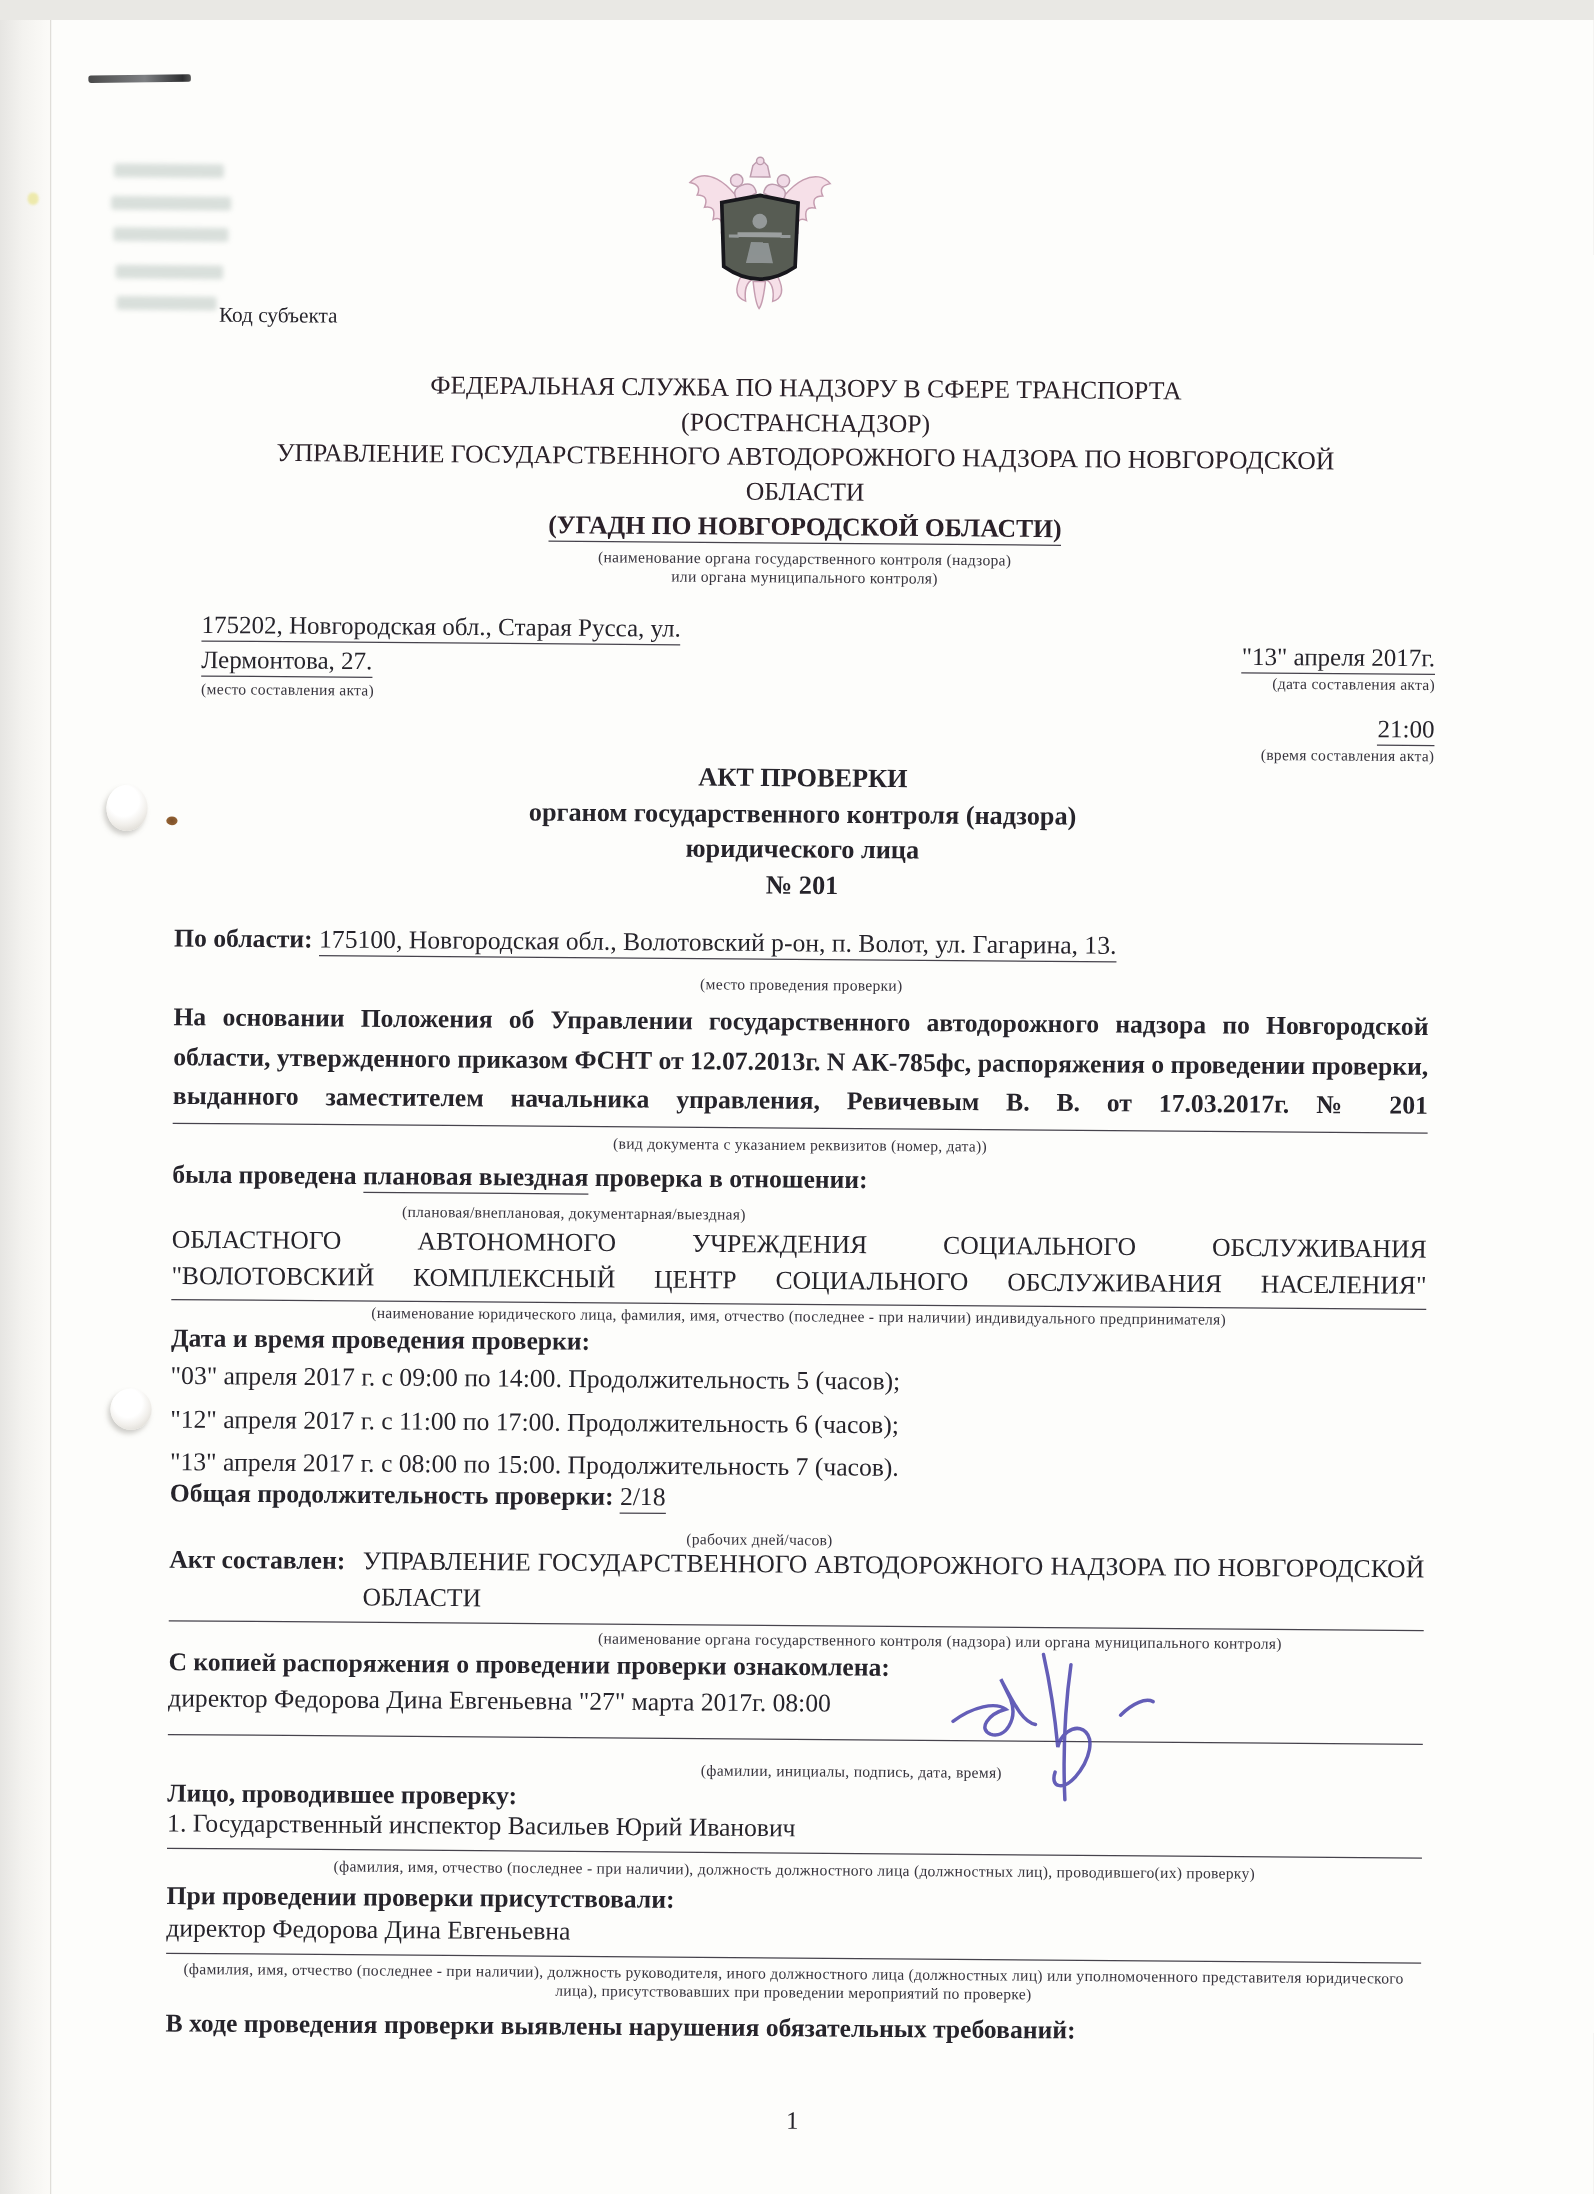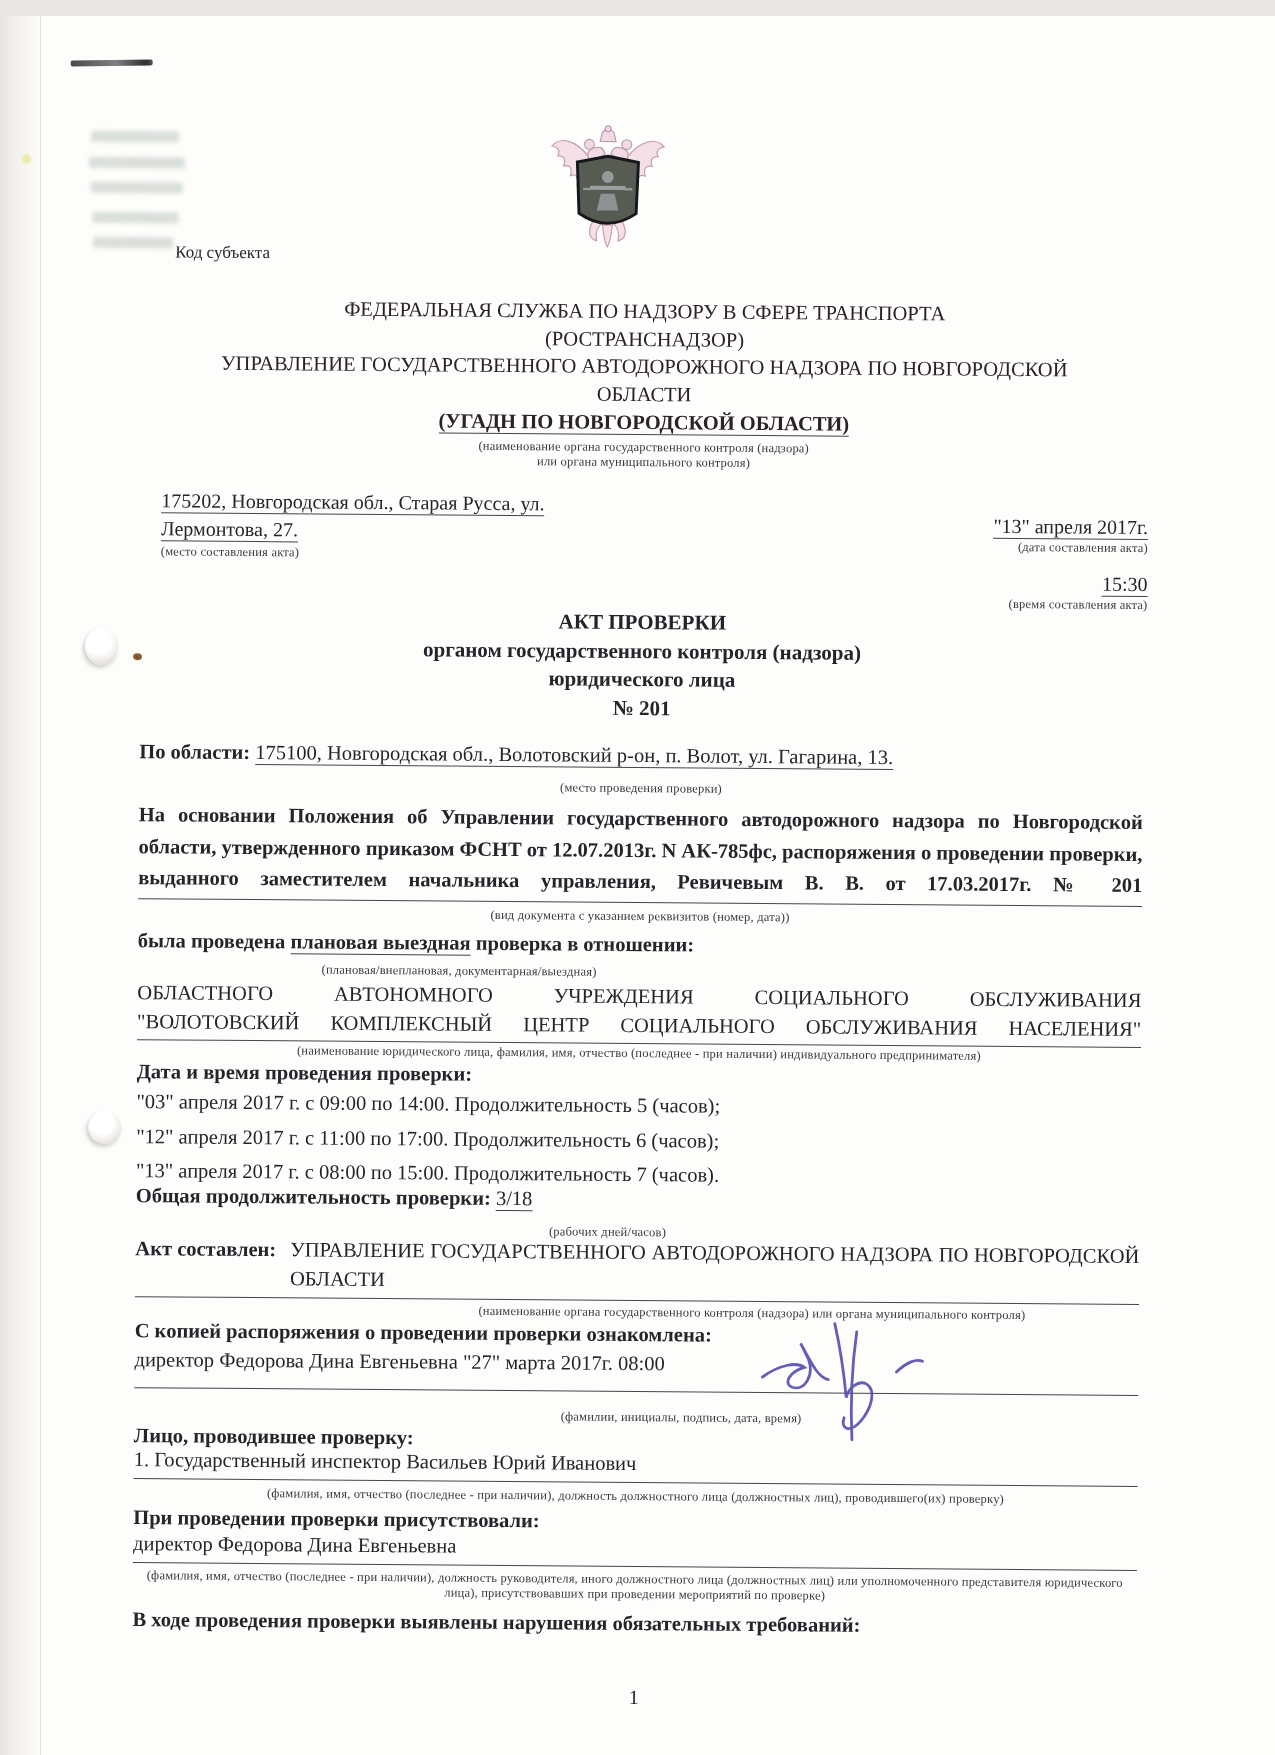--- a/index.html
+++ b/index.html
@@ -104,21 +104,21 @@
     </div>
 
     <div class="abs" style="left:158px;top:470px;width:470px;font-size:20px;line-height:28px;">
       <div><span class="u">175202, Новгородская обл., Старая Русса, ул.</span></div>
       <div><span class="u">Лермонтова, 27.</span></div>
       <div class="cap" style="margin-top:2px;">(место составления акта)</div>
     </div>
     <div class="abs meta-right">
       <div style="font-size:20px;"><span class="u">"13" апреля 2017г.</span></div>
       <div class="cap" style="margin-top:2px;">(дата составления акта)</div>
-      <div style="font-size:20px;margin-top:17px;"><span class="u">15:30</span></div>
+      <div style="font-size:20px;margin-top:17px;"><span class="u">21:00</span></div>
       <div class="cap" style="margin-top:2px;">(время составления акта)</div>
     </div>
 
     <div class="abs center b" style="left:138px;top:588px;width:1004px;font-size:21px;line-height:28.5px;">
       <div>АКТ ПРОВЕРКИ</div>
       <div>органом государственного контроля (надзора)</div>
       <div>юридического лица</div>
       <div>№ 201</div>
     </div>
 
@@ -145,21 +145,21 @@
     <div class="abs cap center" style="left:138px;top:1026px;width:1004px;">(наименование юридического лица, фамилия, имя, отчество (последнее - при наличии) индивидуального предпринимателя)</div>
 
     <div class="abs b body-text" style="left:138px;top:1042px;">Дата и время проведения проверки:</div>
     <div class="abs" style="left:138px;top:1068px;width:1004px;font-size:20.5px;line-height:34.5px;">
       <div>"03" апреля 2017 г. с 09:00 по 14:00. Продолжительность 5 (часов);</div>
       <div>"12" апреля 2017 г. с 11:00 по 17:00. Продолжительность 6 (часов);</div>
       <div>"13" апреля 2017 г. с 08:00 по 15:00. Продолжительность 7 (часов).</div>
     </div>
     <div class="abs body-text" style="left:138px;top:1166px;width:1004px;">
       <span class="b">Общая продолжительность проверки:</span>
-      <span class="u">3/18</span>
+      <span class="u">2/18</span>
     </div>
     <div class="abs cap center" style="left:470px;top:1205px;width:280px;">(рабочих дней/часов)</div>
 
     <div class="abs" style="left:138px;top:1218px;width:1004px;font-size:20.5px;line-height:29px;border-bottom:1.7px solid #46434c;padding-bottom:4px;">
       <div class="flexline">
         <span class="b nowrap">Акт составлен:</span>
         <span class="fill-just">УПРАВЛЕНИЕ ГОСУДАРСТВЕННОГО АВТОДОРОЖНОГО НАДЗОРА ПО НОВГОРОДСКОЙ ОБЛАСТИ</span>
       </div>
     </div>
     <div class="abs cap center" style="left:138px;top:1285px;width:1004px;padding-left:230px;box-sizing:border-box;">(наименование органа государственного контроля (надзора) или органа муниципального контроля)</div>

